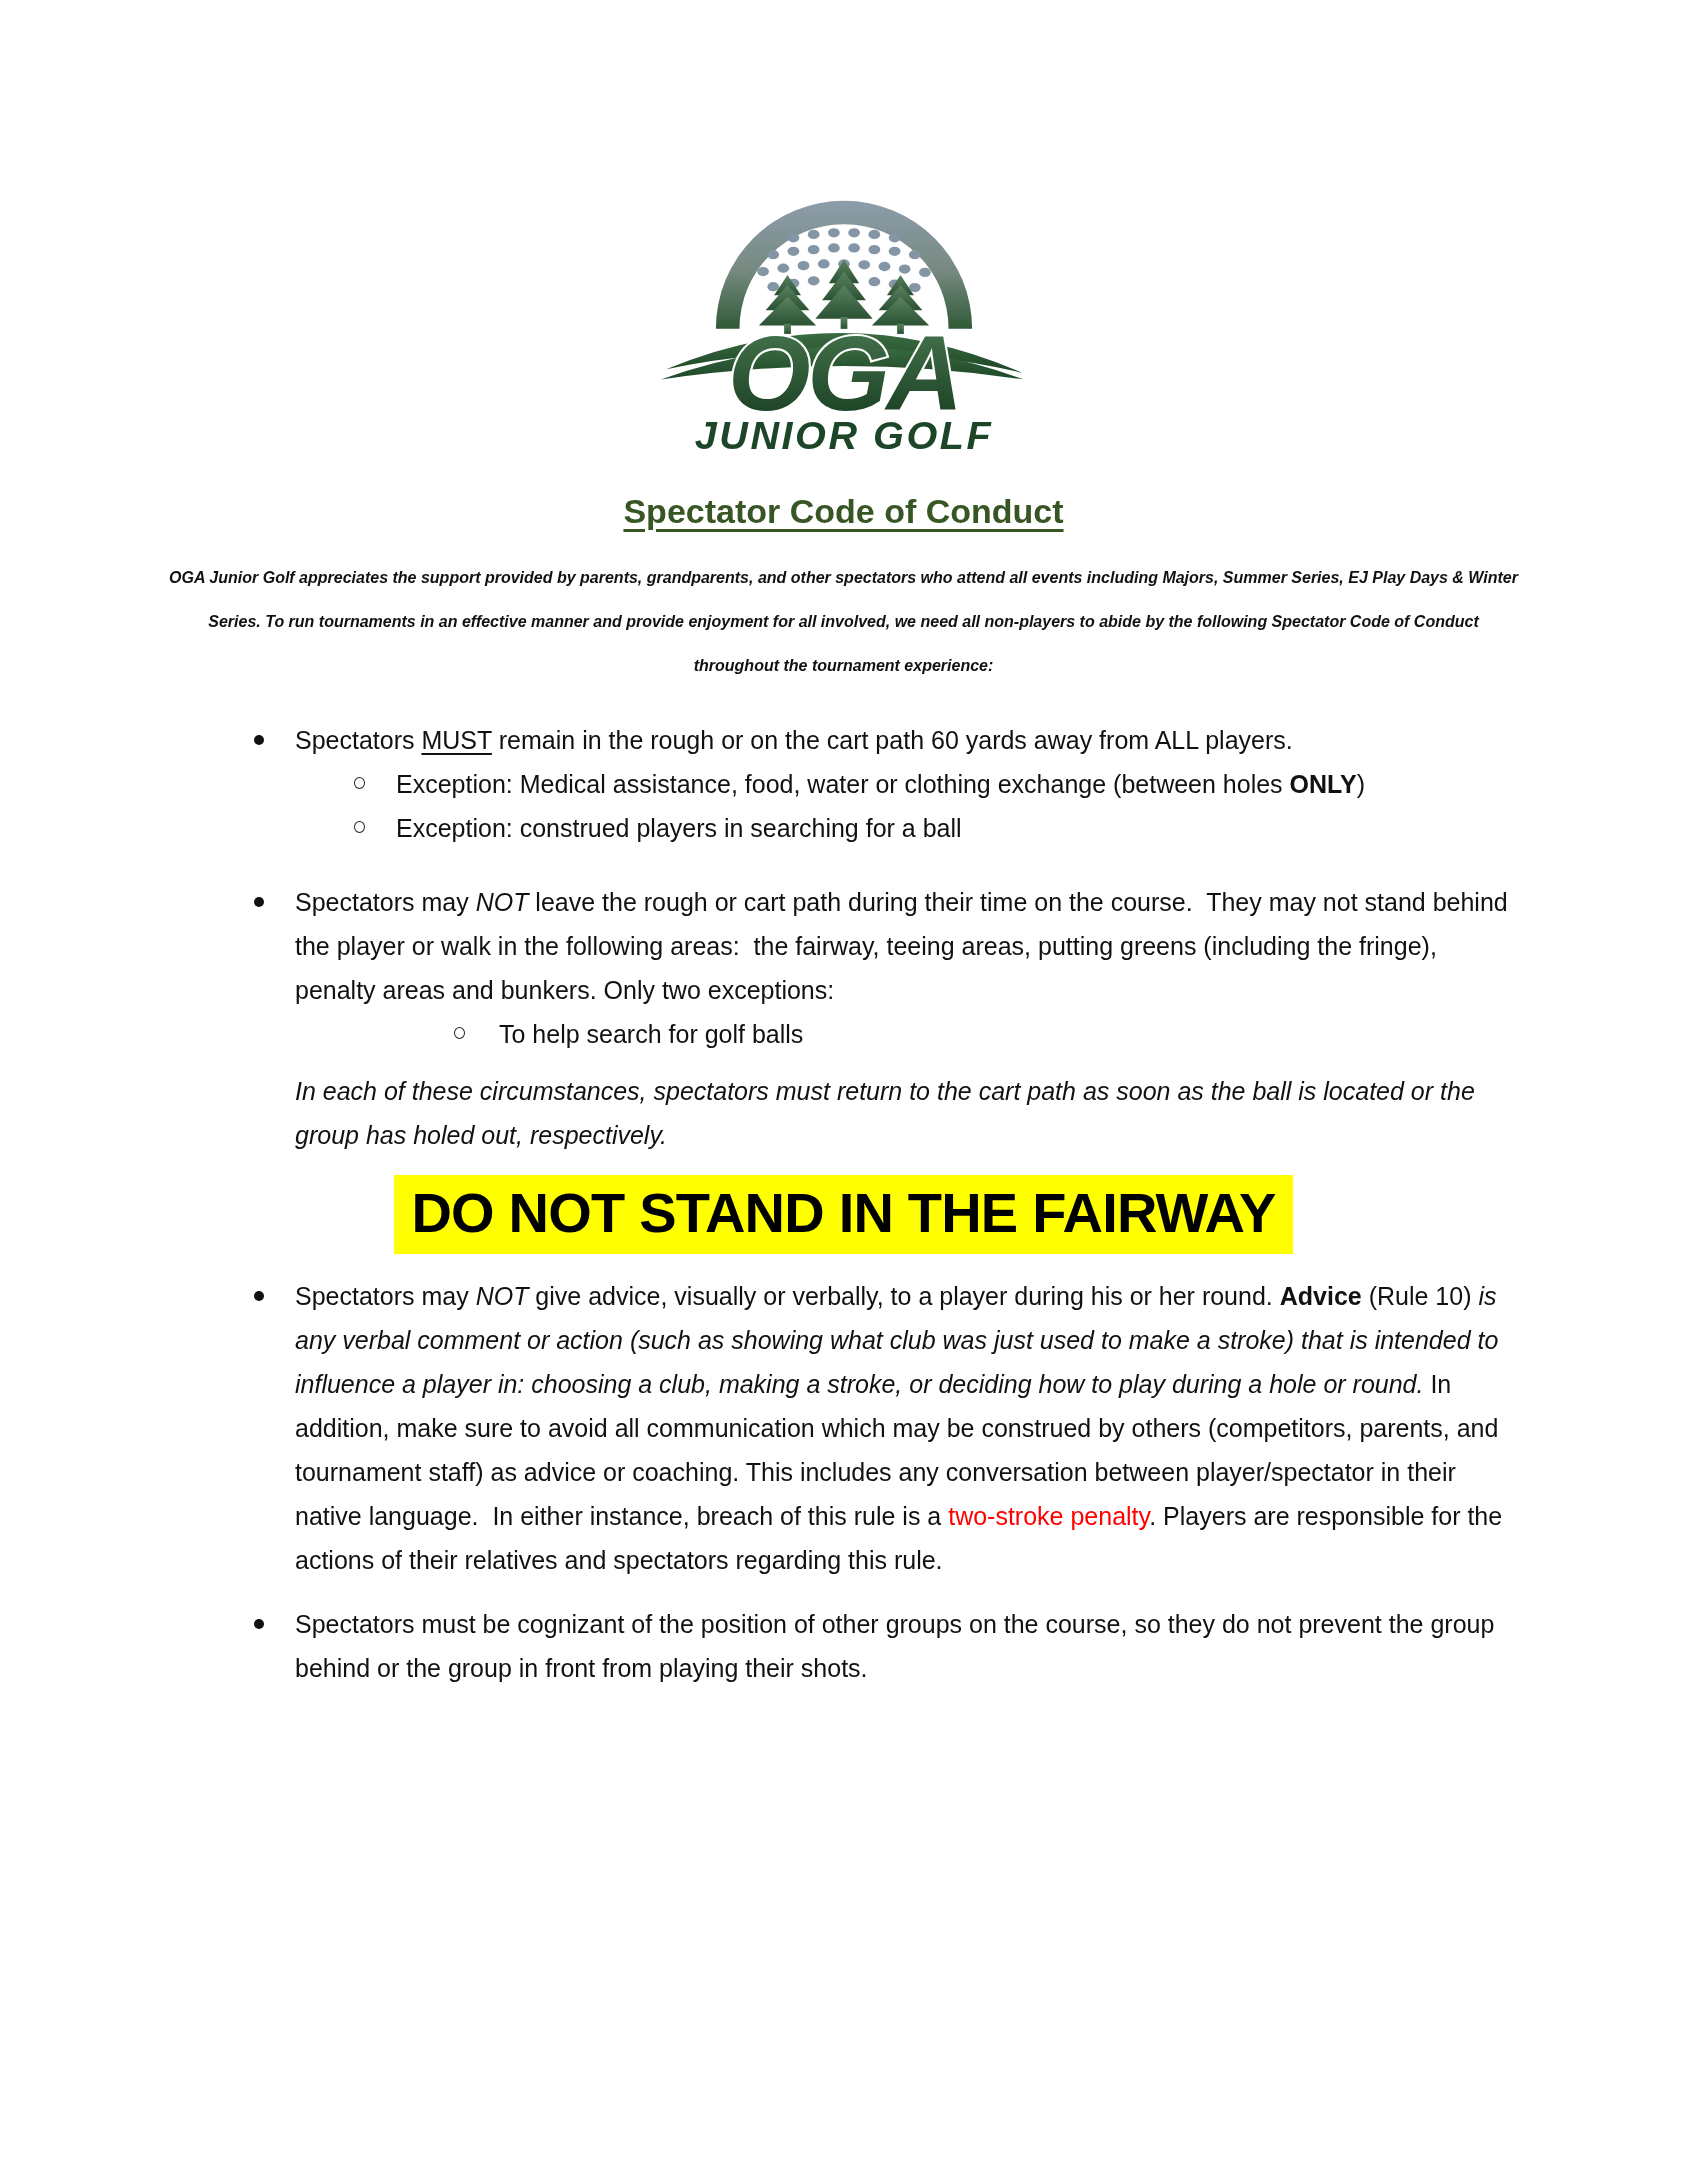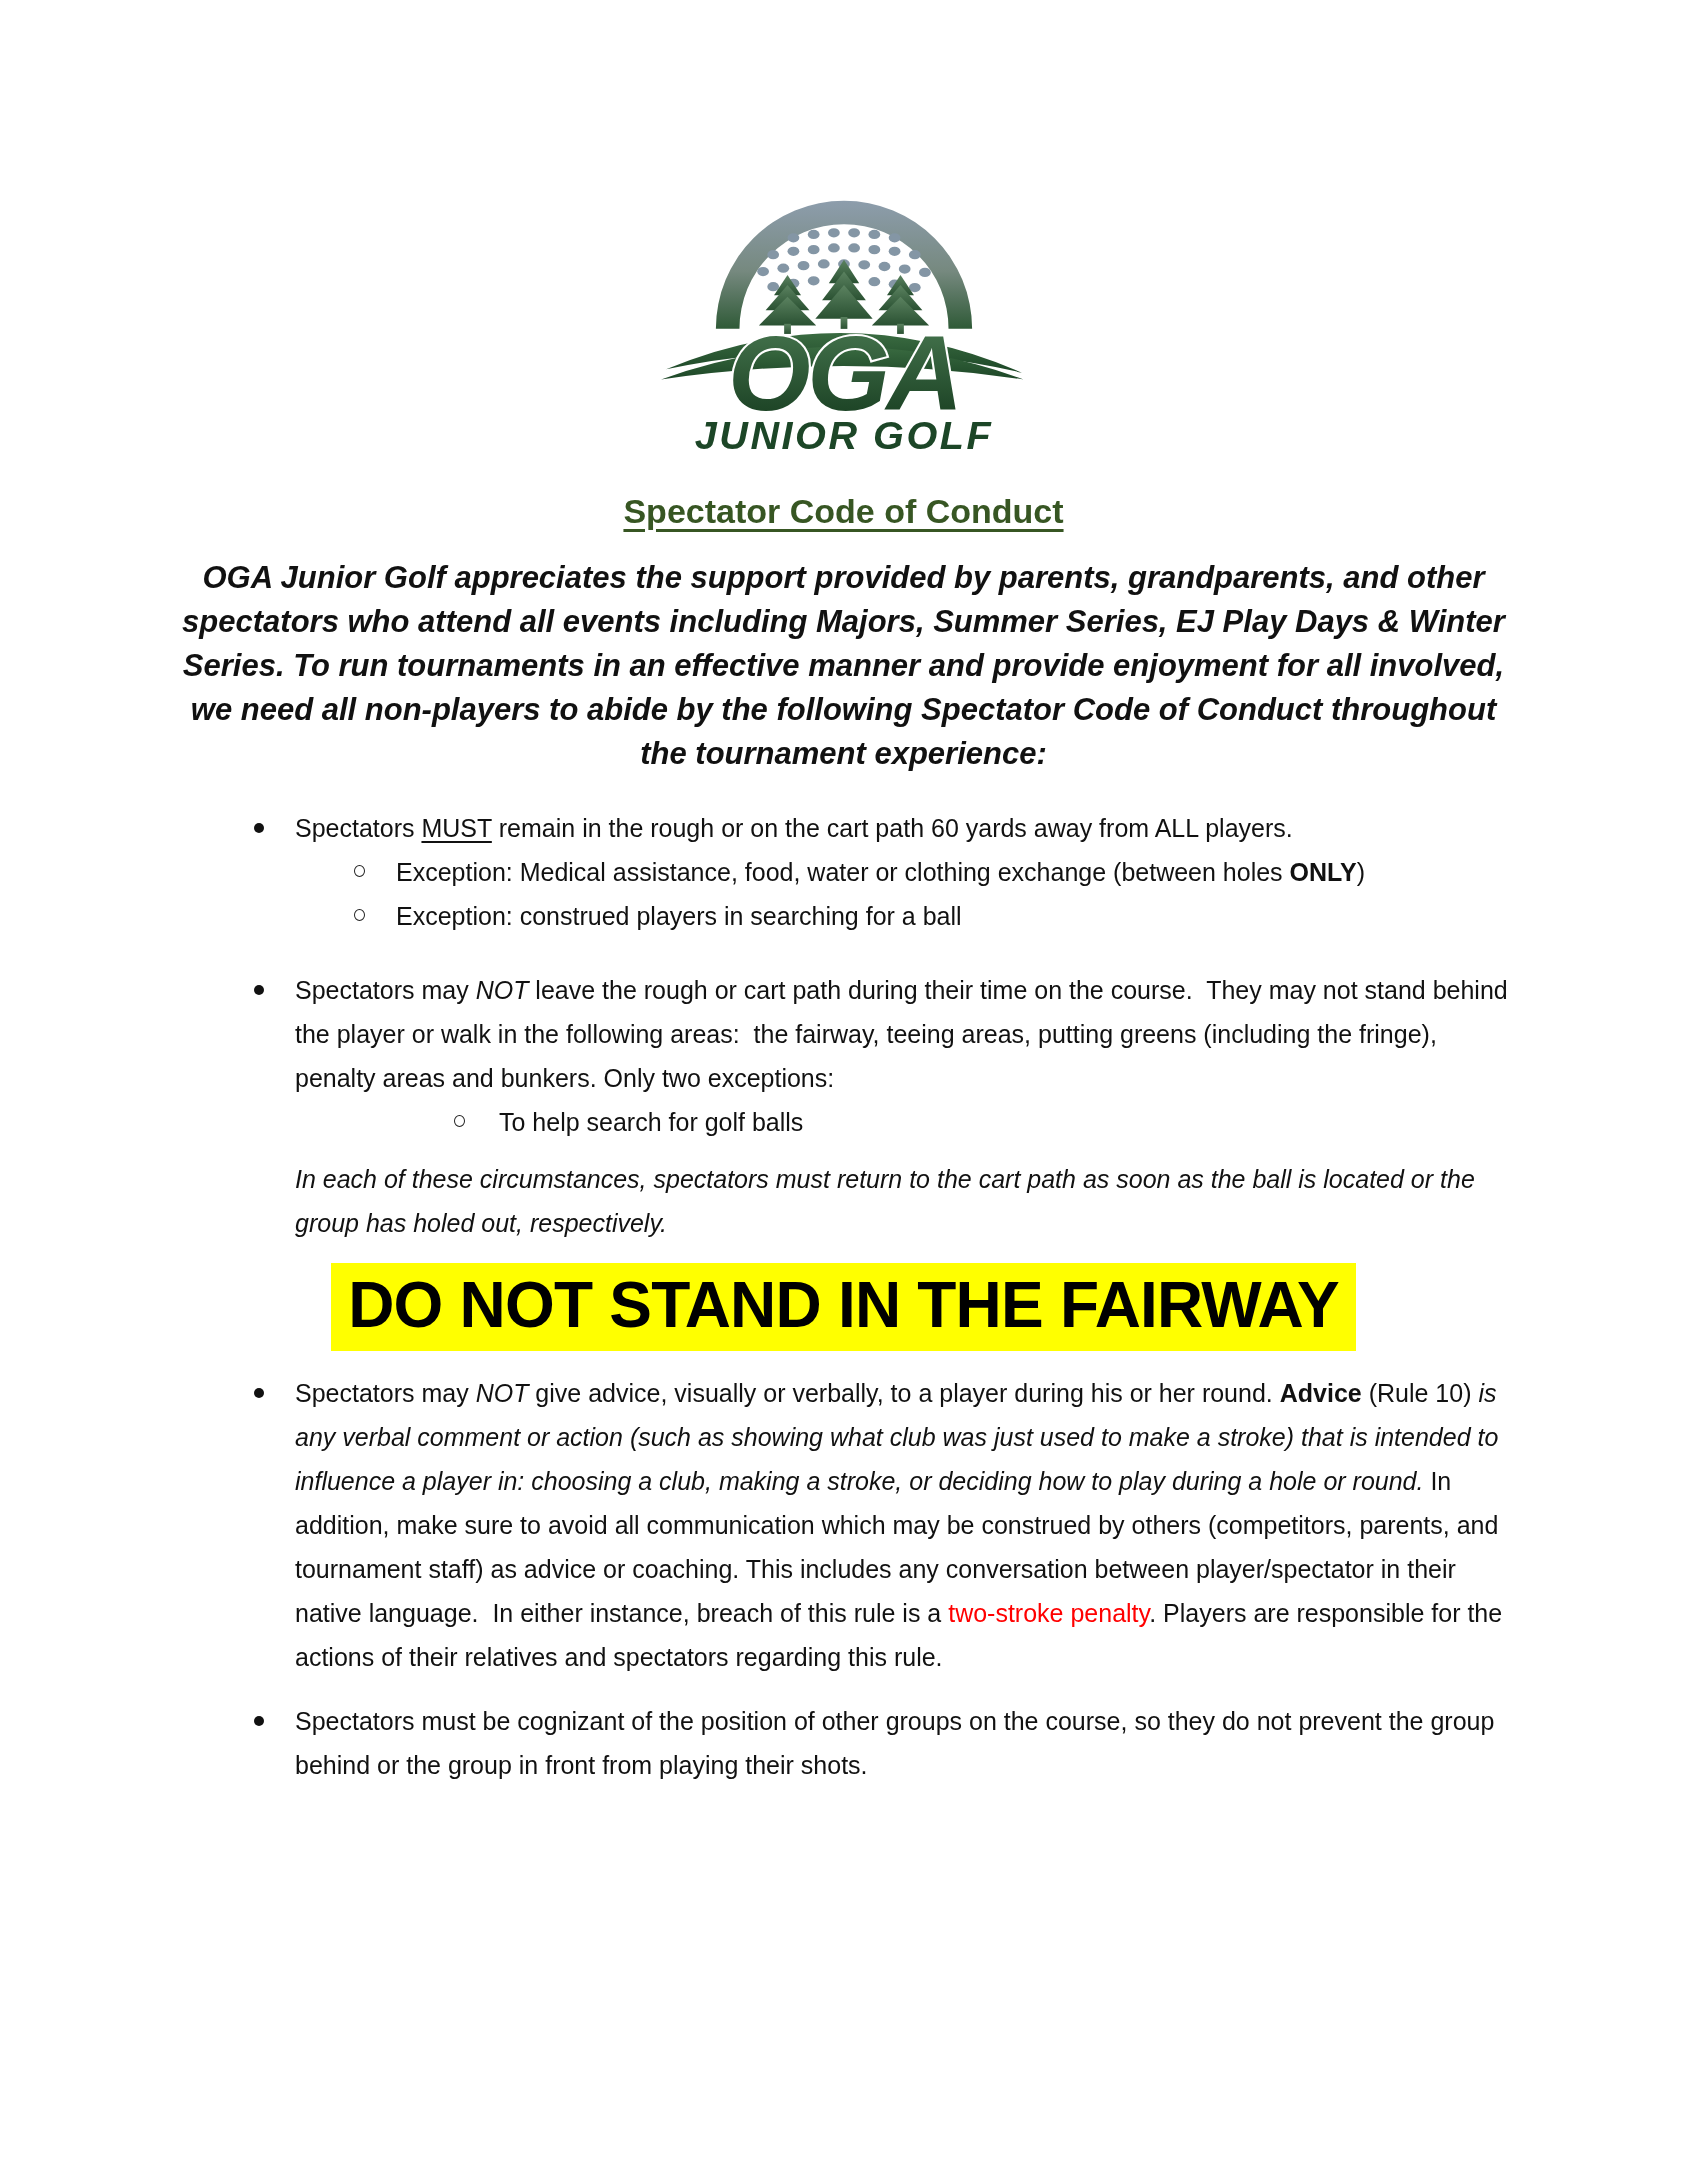--- a/index.html
+++ b/index.html
@@ -32,21 +32,21 @@
     text-decoration:underline;
     text-decoration-thickness:2.5px;
     text-underline-offset:5.9px;
   }
 
   
   .intro {
     width:1350px;
     margin:25px auto 0;
     text-align:center;
-    font-size:31px;
+    font-size:16px;
     line-height:44px;
     font-weight:bold;
     font-style:italic;
     white-space:pre-wrap;
   }
 
   
   .p { position:relative; font-size:25px; line-height:44px; white-space:pre-wrap; }
   .p-l1   { margin:0 169px 0 295px; }
   .p-sub1 { margin:0 186px 0 396px; }
@@ -81,21 +81,21 @@
   .b   { font-weight:bold; }
   .i   { font-style:italic; }
   .red { color:#ff0000; }
 
   
   .banner {
     width:fit-content;
     margin:18.6px auto 0;
     background:#ffff00;
     padding:5px 17px 8.4px;
-    font-size:64px;
+    font-size:56px;
     font-weight:bold;
     letter-spacing:-0.8px;
     color:#000;
   }
 </style>
 </head>
 <body>
 
 <div class="page">
 

